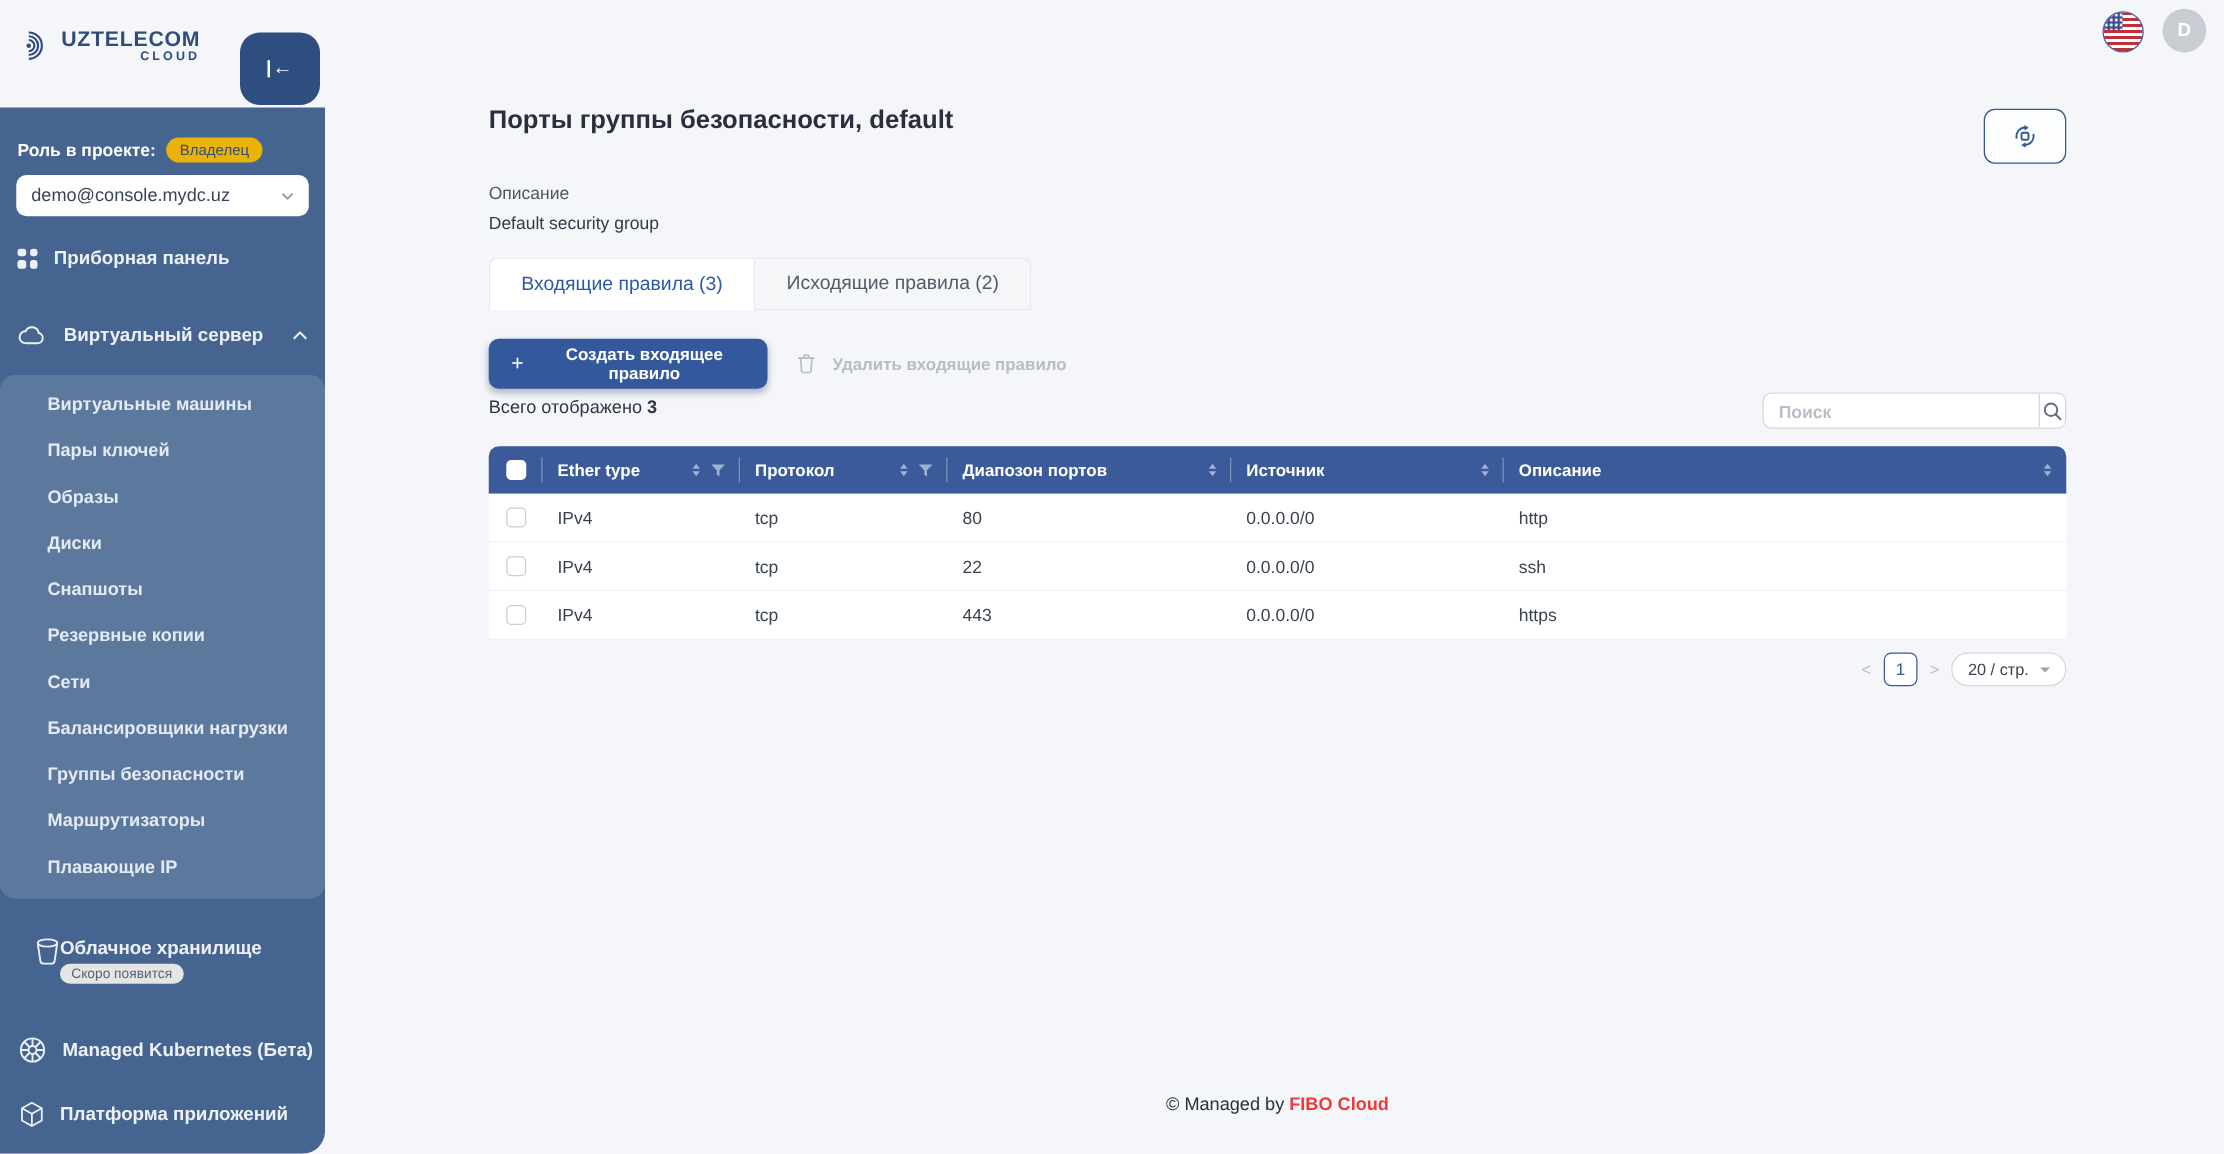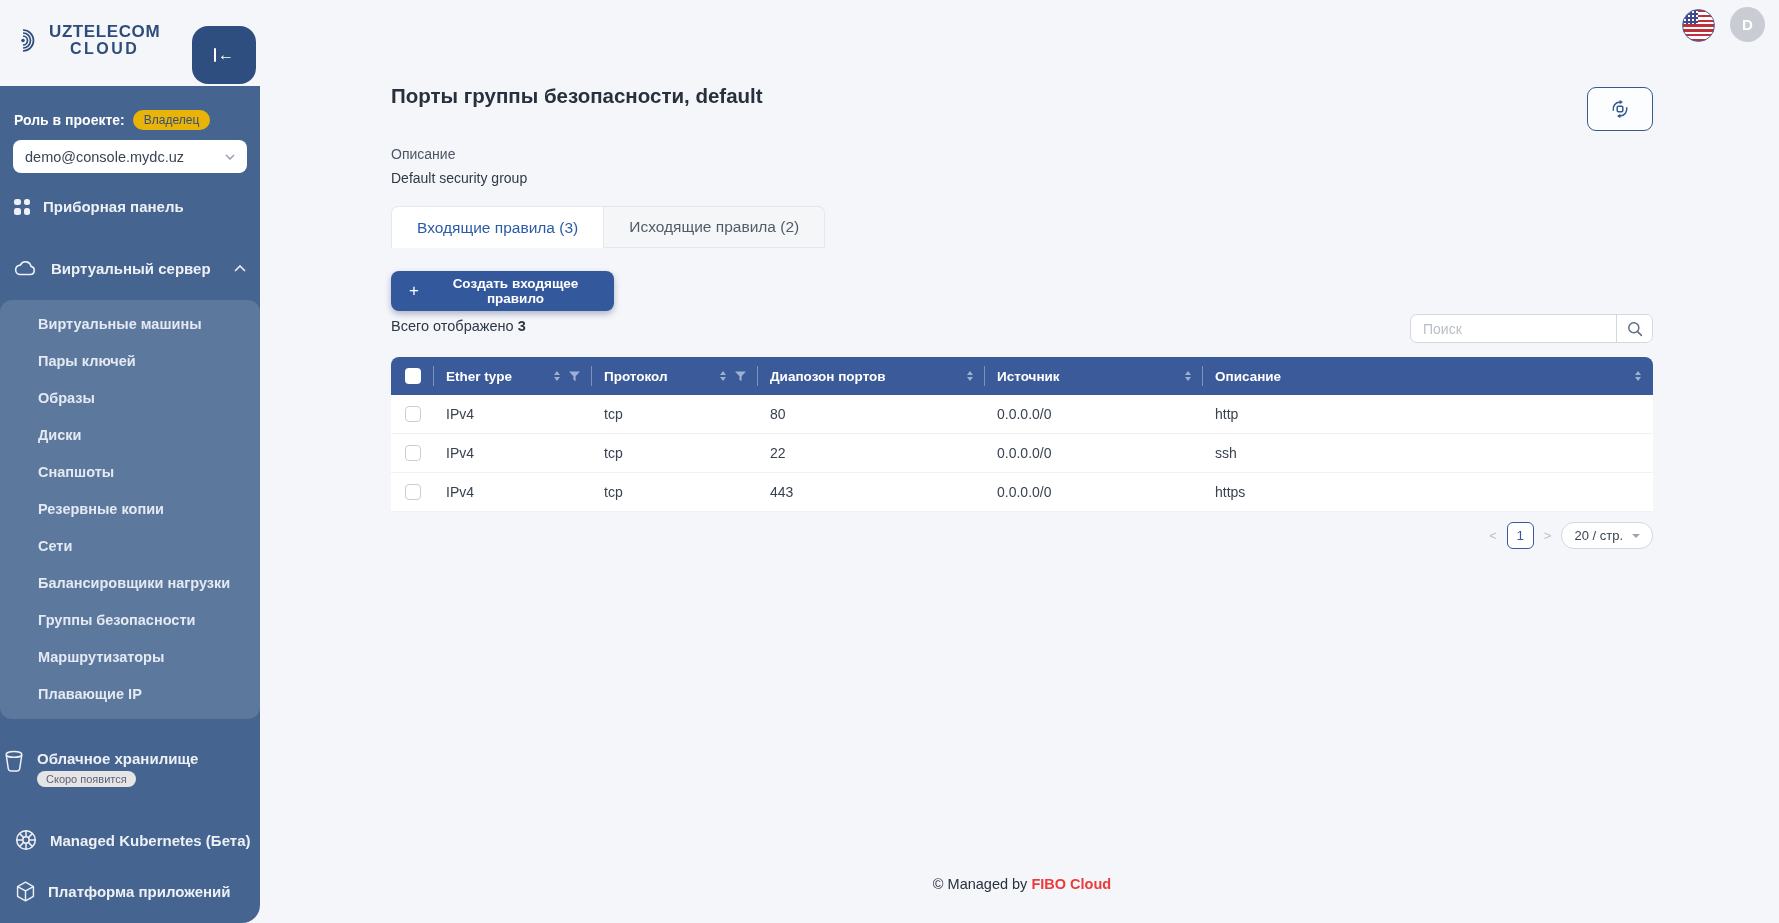--- a/index.html
+++ b/index.html
@@ -8,21 +8,21 @@
     position:relative; overflow:hidden;
     background:#f4f6fa;
     font-family:"Liberation Sans", sans-serif;
   }
   
   .sidebar { position:absolute; left:0; top:0; width:260px; height:923px;
              background:#45648f; border-radius:0 0 18px 0; }
   .logo-area { position:absolute; left:0; top:0; width:260px; height:86px; background:#f4f6fa; }
   .logo { position:absolute; left:16px; top:22px; display:flex; align-items:center; gap:6px; }
   .logo-text .brand { font-size:17px; font-weight:800; color:#2e4d7b; letter-spacing:.6px; }
-  .logo-text .brand-sub { font-size:16px; font-weight:700; color:#2e4d7b; letter-spacing:2.5px; text-align:center; margin-top:-2px; }
+  .logo-text .brand-sub { font-size:10px; font-weight:700; color:#2e4d7b; letter-spacing:2.5px; text-align:right; margin-top:-2px; }
   .collapse-btn { position:absolute; right:4px; top:26px; width:64px; height:58px;
                   background:#2f4e80; border-radius:16px; display:flex; align-items:center;
                   justify-content:center; color:#fff; cursor:pointer; }
   .collapse-inner { display:flex; align-items:center; gap:2px; }
   .collapse-inner .bar { width:2px; height:14px; background:#fff; border-radius:1px; }
   .collapse-inner .arr { font-size:16px; line-height:1; }
 
   .role-row { position:absolute; left:14px; top:110px; display:flex; align-items:center;
               color:#fff; font-size:14px; font-weight:600; white-space:nowrap; }
   .role-pill { margin-left:8px; background:#eab308; color:#2f4e80; font-size:12px; font-weight:400;
@@ -34,21 +34,21 @@
               color:#edf1f7; font-size:15px; font-weight:700; cursor:pointer; }
   .nav-item .grow { flex:1; }
   .grid-icon { width:16px; height:16px; display:grid; grid-template-columns:1fr 1fr; gap:3px; }
   .grid-icon span { background:#edf1f7; border-radius:2.5px; }
 
   .submenu { position:absolute; left:0; top:300px; width:260px; background:rgba(255,255,255,.13);
              border-radius:12px; padding:6px 0; }
   .submenu-item { height:37px; line-height:37px; padding-left:38px; color:#e3eaf3;
                   font-size:14.5px; font-weight:600; cursor:pointer; white-space:nowrap; }
 
-  .storage { position:absolute; left:4px; top:750px; display:flex; gap:13px; cursor:pointer; }
+  .storage { position:absolute; left:28px; top:750px; display:flex; cursor:pointer; }
   .storage-title { color:#edf1f7; font-size:15px; font-weight:700; }
   .storage-badge { display:inline-block; margin-top:4px; background:#e5e5e5; color:#59627a;
                    font-size:11px; padding:2px 9px; border-radius:10px; }
   .k8s-item  { position:absolute; left:14px; top:828px; display:flex; align-items:center; gap:12px;
                color:#edf1f7; font-size:15px; font-weight:700; cursor:pointer; }
   .apps-item { position:absolute; left:15px; top:880px; display:flex; align-items:center; gap:12px;
                color:#edf1f7; font-size:15px; font-weight:700; cursor:pointer; }
 
   
   .flag { position:absolute; top:9px; right:64px; width:33px; height:33px; border-radius:50%;
@@ -82,21 +82,21 @@
                 box-shadow:0 3px 6px rgba(40,60,100,.35); font-family:inherit; }
   .create-btn .plus { font-size:17px; font-weight:400; }
   .delete-group { position:absolute; left:378px; top:271px; height:40px; display:flex; align-items:center;
                   gap:14px; color:#b7bcc5; font-size:13.5px; font-weight:700; cursor:default; }
   .total { position:absolute; left:131px; top:318px; font-size:14.5px; color:#2e3745; }
   .total b { font-weight:700; }
 
   .search { position:absolute; right:126px; top:314px; width:243px; height:29px; border:1px solid #d3d7de;
             border-radius:7px; background:#fff; display:flex; overflow:hidden; }
   .search input { flex:1; border:none; outline:none; padding:0 12px; font-size:14px; color:#0369a1;
-                  background:transparent; font-family:inherit; }
+                  background:transparent; font-family:inherit;font-weight:bold; }
   .search input::placeholder { color:#b9bfc8; }
   .search-btn { width:36px; border-left:1px solid #d3d7de; display:flex; align-items:center;
                 justify-content:center; cursor:pointer; background:#fff; }
 
   
   .table { position:absolute; left:131px; top:357px; width:1262px; }
   .thead { display:flex; height:38px; background:#3a5a99; border-radius:8px 8px 0 0; align-items:center;
            color:#fff; font-size:13.5px; font-weight:700; }
   .th { position:relative; display:flex; align-items:center; height:100%; padding:0 12px; }
   .th:not(:last-child)::after { content:''; position:absolute; right:0; top:9px; bottom:9px; width:1px;
@@ -260,20 +260,28 @@
   <div class="tabs">
     <div class="tab active">Входящие правила (3)</div>
     <div class="tab inactive">Исходящие правила (2)</div>
   </div>
 
   <button class="create-btn">
     <span class="plus">+</span>
     <span>Создать входящее правило</span>
   </button>
 
+  <div class="delete-group">
+    <svg width="14" height="16" viewBox="0 0 14 16" fill="none" stroke="#b7bcc5" stroke-width="1.3" stroke-linecap="round">
+      <path d="M1 3.5 H13"></path>
+      <path d="M5 3.5 V2 a1 1 0 0 1 1-1 h2 a1 1 0 0 1 1 1 V3.5"></path>
+      <path d="M2.5 3.5 L3.2 13.5 a1.5 1.5 0 0 0 1.5 1.5 h4.6 a1.5 1.5 0 0 0 1.5-1.5 L11.5 3.5"></path>
+    </svg>
+    <span>Удалить входящие правило</span>
+  </div>
 
   <div class="total">
     <span>Всего отображено</span> <b>3</b>
   </div>
 
   <div class="search">
     <input type="text" placeholder="Поиск" style="">
     <div class="search-btn">
       <svg width="16" height="16" viewBox="0 0 16 16" fill="none" stroke="#5f6c80" stroke-width="1.5" stroke-linecap="round">
         <circle cx="6.8" cy="6.8" r="5"></circle>

